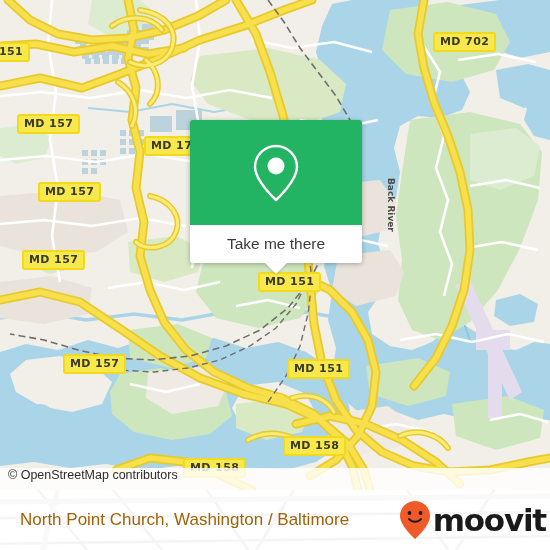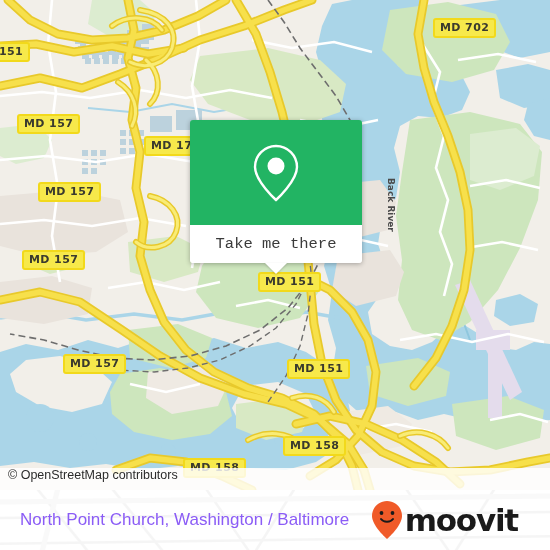--- a/index.html
+++ b/index.html
@@ -103,21 +103,21 @@
   #popup-button {
     height: 38px;
     background: #FFFFFF;
     border-radius: 0 0 3px 3px;
     display: flex;
     align-items: center;
     justify-content: center;
     cursor: pointer;
   }
   #popup-button-label {
-    font-family: Liberation Mono, monospace;
+    font-family: Liberation Sans, sans-serif;
     font-size: 15.5px;
     color: #3b3b3b;
   }
   #popup-pointer {
     position: absolute;
     left: 50%;
     bottom: -11px;
     margin-left: -11px;
     width: 0; height: 0;
     border-left: 11px solid transparent;
@@ -143,26 +143,26 @@
     left: 0; top: 0;
     width: 550px; height: 60px;
     opacity: 0.5;
   }
   #footer-title {
     position: relative;
     z-index: 2;
     margin-left: 20px;
     font-family: "Liberation Sans", sans-serif;
     font-size: 17px;
-    color: #8b5cf6;
+    color: #a16207;
     white-space: nowrap;
   }
   #moovit-logo {
     position: absolute;
-    right: 32px;
+    right: 4px;
     top: 50%;
     transform: translateY(-50%);
     z-index: 2;
     display: flex;
     align-items: center;
   }
   #moovit-wordmark {
     font-family: "DejaVu Sans", sans-serif;
     font-size: 31px;
     font-weight: bold;
@@ -440,21 +440,21 @@
         </g>
 
       </g>
     </svg>
 
     <div class="water-label" style="left:396px; top:178px; transform: rotate(90deg);">
       <span>Back River</span>
     </div>
 
     <div class="shield yellowfill" style="left:-8px; top:42px;">151</div>
-    <div class="shield yellowfill" style="left:433px; top:18px;">MD 702</div>
+    <div class="shield yellowfill" style="left:433px; top:32px;">MD 702</div>
     <div class="shield yellowfill" style="left:17px; top:114px;">MD 157</div>
     <div class="shield yellowfill" style="left:144px; top:136px;">MD 171</div>
     <div class="shield yellowfill" style="left:38px; top:182px;">MD 157</div>
     <div class="shield yellowfill" style="left:22px; top:250px;">MD 157</div>
     <div class="shield yellowfill" style="left:258px; top:272px;">MD 151</div>
     <div class="shield yellowfill" style="left:63px; top:354px;">MD 157</div>
     <div class="shield yellowfill" style="left:287px; top:359px;">MD 151</div>
     <div class="shield yellowfill" style="left:283px; top:436px;">MD 158</div>
     <div class="shield yellowfill" style="left:183px; top:458px;">MD 158</div>
 

